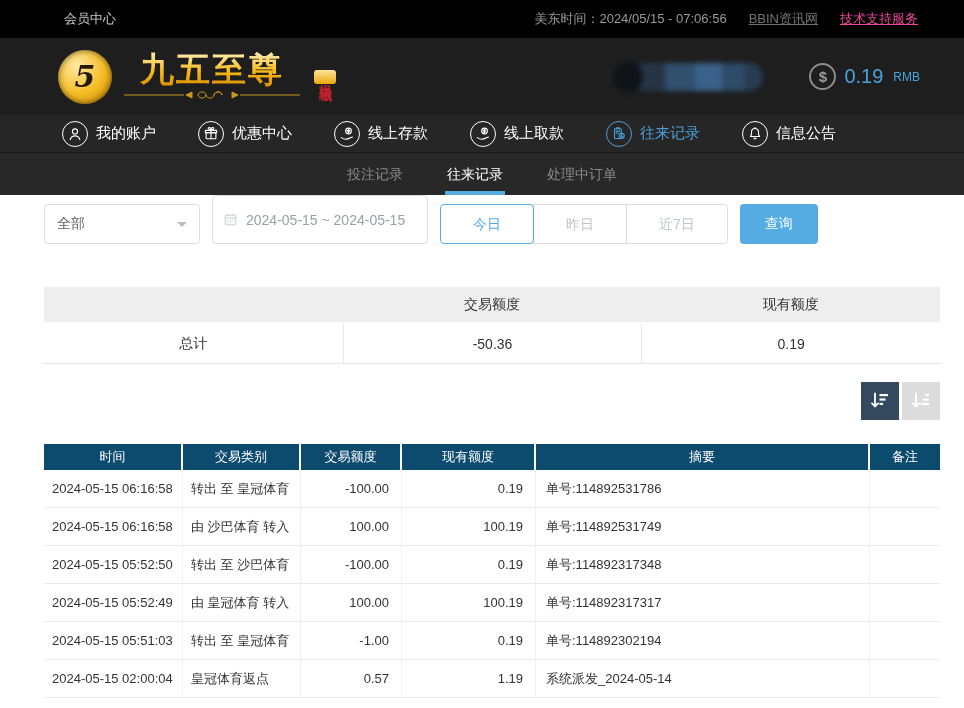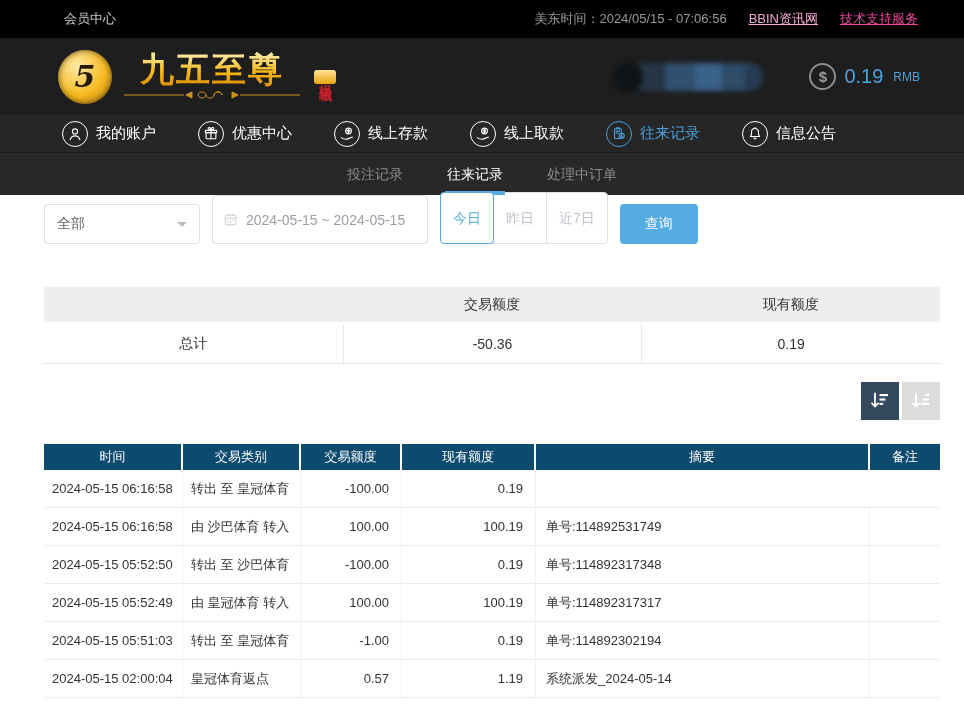--- a/index.html
+++ b/index.html
@@ -5,21 +5,21 @@
   * { box-sizing: border-box; margin: 0; padding: 0; }
   html,body { width:964px; height:708px; overflow:hidden; background:#fff;
     font-family:"Liberation Sans","DejaVu Sans",sans-serif; }
 
   
   .topbar { height:38px; background:#000; display:flex; align-items:center;
     padding:0 46px 0 64px; font-size:13px; color:#c9c9c9; }
   .topbar-right { margin-left:auto; display:flex; align-items:center; gap:22px; }
   .tz-time { color:#9a9a9a; }
   .toplink { text-decoration:underline; cursor:pointer; }
-  .toplink.light { color:#f9a8d4; }
+  .toplink.light { color:#737373; }
   .toplink.blue { color:#ec4899; }
 
   
   .header { height:77px; background:#1e1e1e; display:flex; align-items:center;
     padding:0 44px 0 58px; }
   .logo { display:flex; align-items:center; gap:10px; cursor:pointer; }
   .logo-circle { width:54px; height:54px; border-radius:50%;
     background:radial-gradient(circle at 35% 30%, #ffe9a3, #f5bb23 55%, #c07c06);
     display:flex; align-items:center; justify-content:center;
     color:#241a05; font-family:"DejaVu Serif",serif; font-style:italic;
@@ -72,21 +72,21 @@
   .select-box { width:156px; height:40px; border:1px solid #dcdfe6; border-radius:4px;
     display:flex; align-items:center; padding:0 12px; color:#606266; font-size:14px;
     cursor:pointer; background:#fff; }
   .caret { margin-left:auto; width:0; height:0; border:5px solid transparent;
     border-top-color:#b9bcc2; transform:translateY(3px); }
   .date-box { width:216px; height:49px; border:1px solid #dcdfe6; border-radius:4px;
     display:flex; align-items:center; gap:8px; padding:0 10px; margin-left:12px;
     color:#9aa0a6; font-size:14px; cursor:text; background:#fff; }
   .date-box svg { width:15px; height:15px; stroke:#c4c8cf; fill:none; stroke-width:1.5; }
   .range-group { display:flex; margin-left:12px; }
-  .range-btn { height:52px; padding:0 12px; background:#fff; border:1px solid #dcdfe6;
+  .range-btn { height:40px; padding:0 32px; background:#fff; border:1px solid #dcdfe6;
     color:#c0c4cc; font-size:14px; cursor:pointer; line-height:38px; }
   .range-btn + .range-btn { margin-left:-1px; }
   .range-btn:first-child { border-radius:4px 0 0 4px; }
   .range-btn:last-child { border-radius:0 4px 4px 0; }
   .range-btn.active { border-color:#54ace3; color:#54ace3; position:relative; z-index:1;
     border-radius:4px; }
   .query-btn { margin-left:12px; width:78px; height:40px; background:#54ace3;
     border:none; border-radius:4px; color:#fff; font-size:14px; cursor:pointer; }
 
   
@@ -295,20 +295,21 @@
     <div>现有额度</div>
     <div>摘要</div>
     <div>备注</div>
   </div>
 
   <div class="rec-row">
     <div class="c-time">2024-05-15 06:16:58</div>
     <div class="c-type">转出 至 皇冠体育</div>
     <div class="c-amt">-100.00</div>
     <div class="c-bal">0.19</div>
+    <div class="c-sum">单号:114892531786</div>
     <div class="c-rem"></div>
   </div>
   <div class="rec-row">
     <div class="c-time">2024-05-15 06:16:58</div>
     <div class="c-type">由 沙巴体育 转入</div>
     <div class="c-amt">100.00</div>
     <div class="c-bal">100.19</div>
     <div class="c-sum">单号:114892531749</div>
     <div class="c-rem"></div>
   </div>

